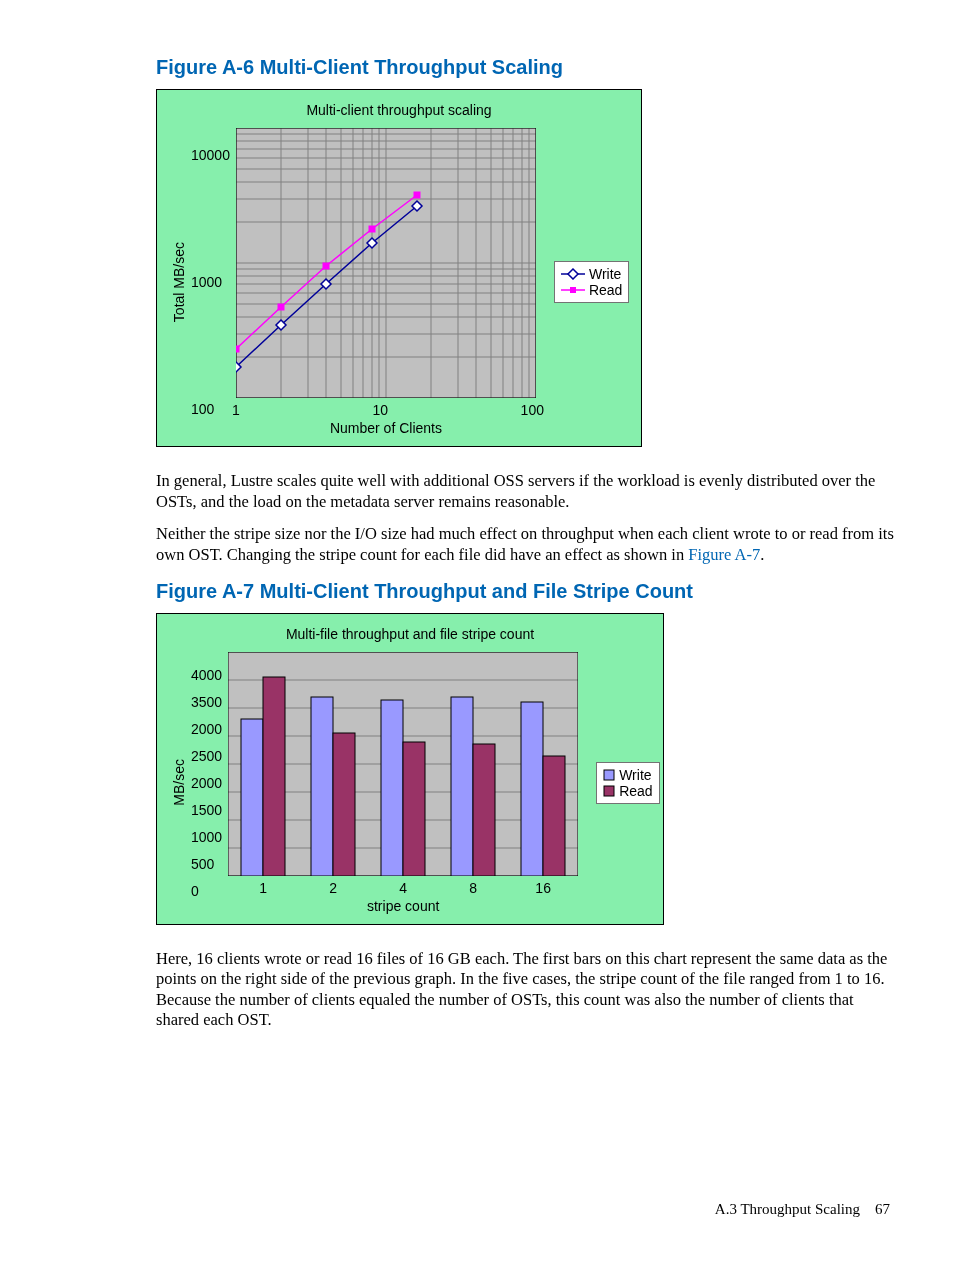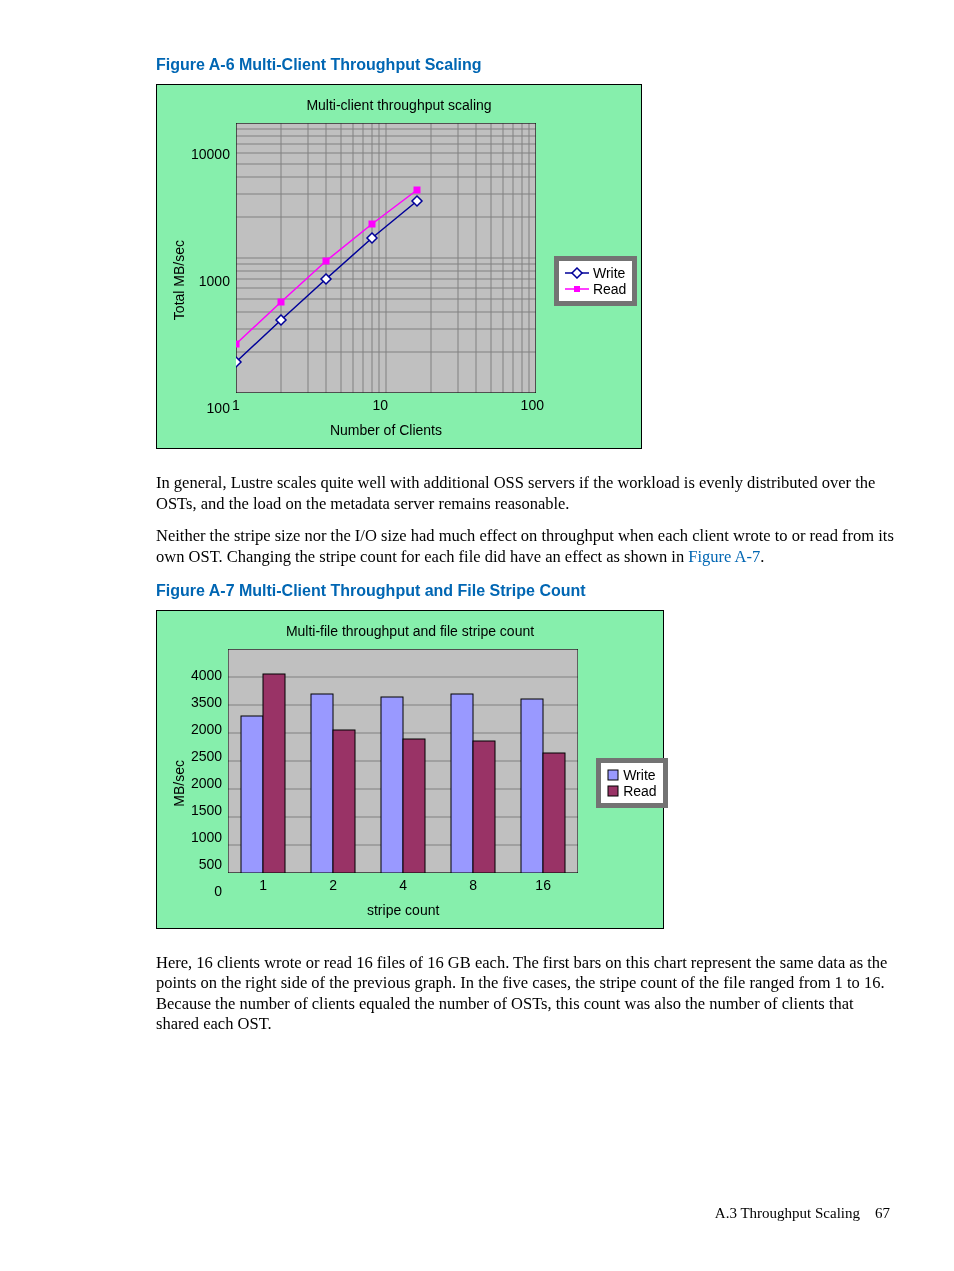--- a/index.html
+++ b/index.html
@@ -10,21 +10,21 @@
     color: #000;
     width: 954px;
   }
   .page {
     padding: 56px 60px 40px 156px;
   }
   .fig-title {
     font-family: "Trebuchet MS", "Arial Narrow", Arial, sans-serif;
     font-weight: bold;
     color: #0066b3;
-    font-size: 16px;
+    font-size: 20px;
     margin: 0 0 10px 0;
   }
   .chart-box {
     border: 1px solid #000;
     background: #86efac;
     padding: 12px 14px 10px 14px;
     margin: 0 0 24px 0;
     position: relative;
   }
   .chart-title {
@@ -44,43 +44,43 @@
     transform: rotate(180deg);
     text-align: center;
     margin-right: 4px;
   }
   .yticks {
     font-family: Arial, sans-serif;
     font-size: 14px;
     display: flex;
     flex-direction: column;
     justify-content: space-between;
-    align-items: flex-end;
+    align-items: flex-start;
     margin-right: 6px;
   }
   .plot-wrap {
     display: flex;
     flex-direction: column;
     align-items: center;
   }
   .xticks {
     font-family: Arial, sans-serif;
     font-size: 14px;
     display: flex;
     width: 100%;
     margin-top: 4px;
   }
   .xlab {
     font-family: Arial, sans-serif;
     font-size: 14px;
     text-align: center;
-    margin-top: 9px;
+    margin-top: 2px;
   }
   .legend {
-    border: 5px solid #737373;
+    border: 1px solid #737373;
     font-family: Arial, sans-serif;
     font-size: 14px;
     padding: 4px 6px;
     margin-left: 18px;
     background: #fff;
   }
   .legend-row {
     display: flex;
     align-items: center;
     gap: 4px;

